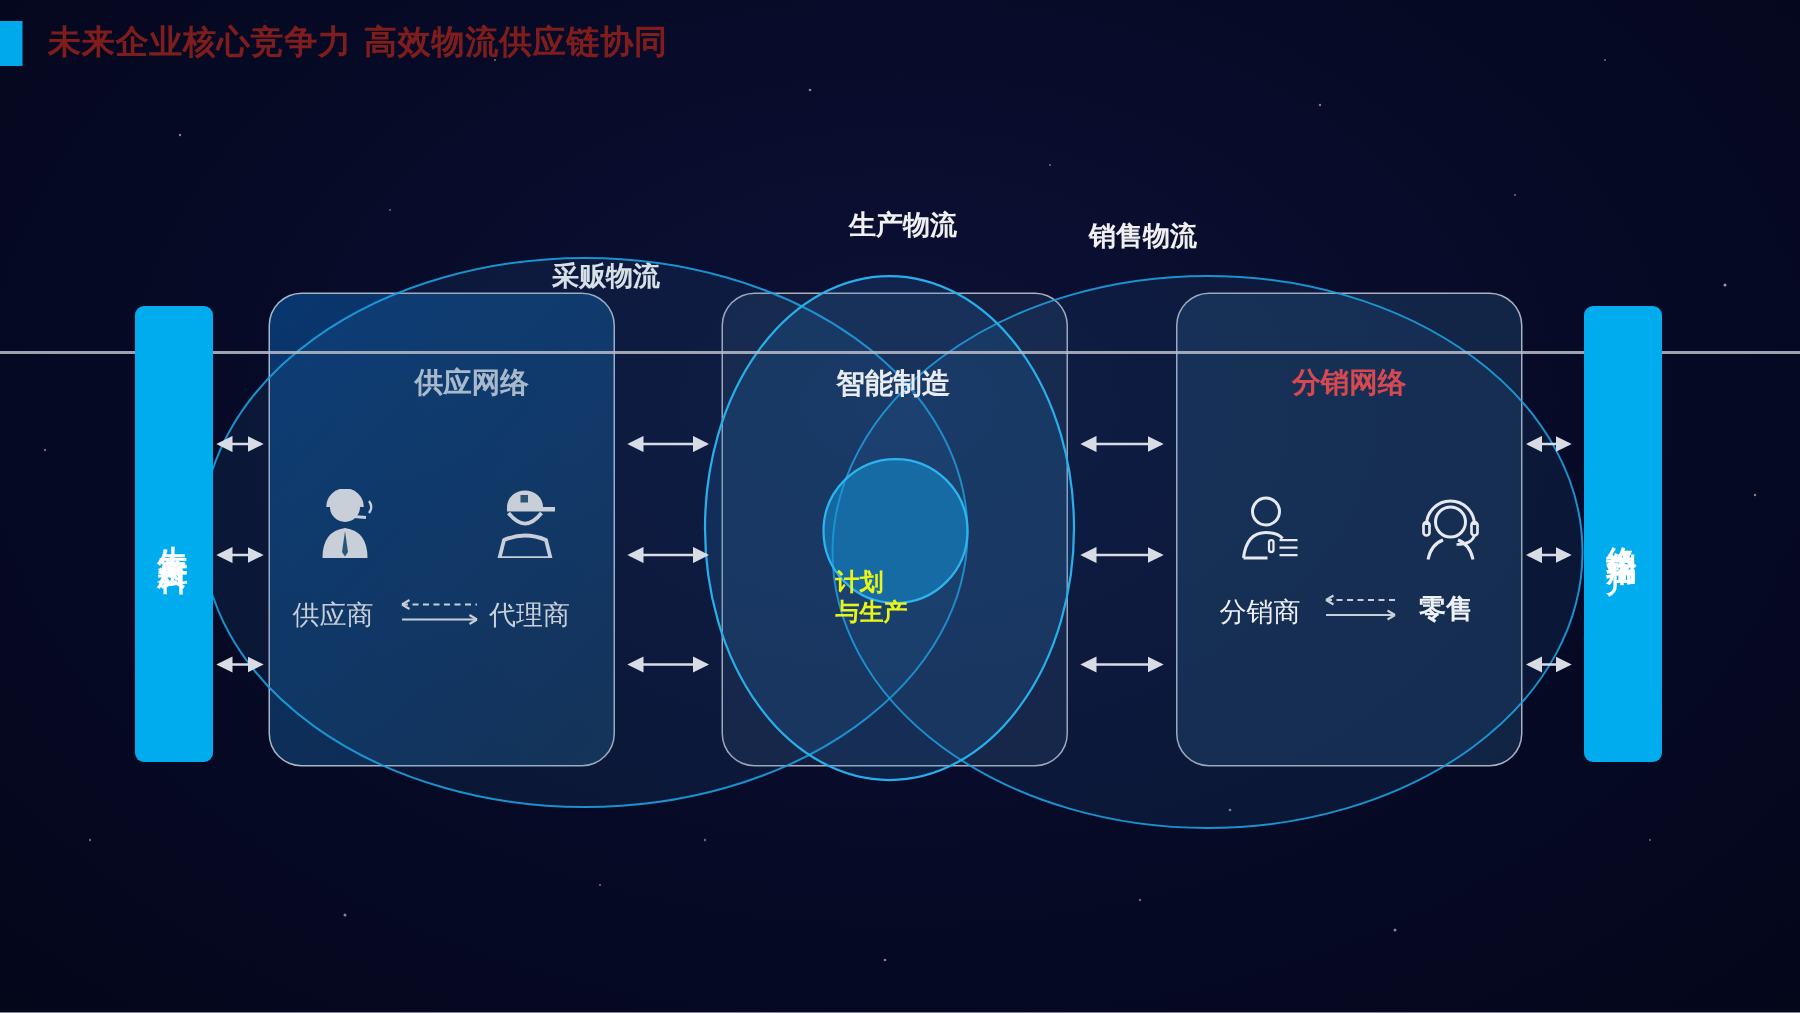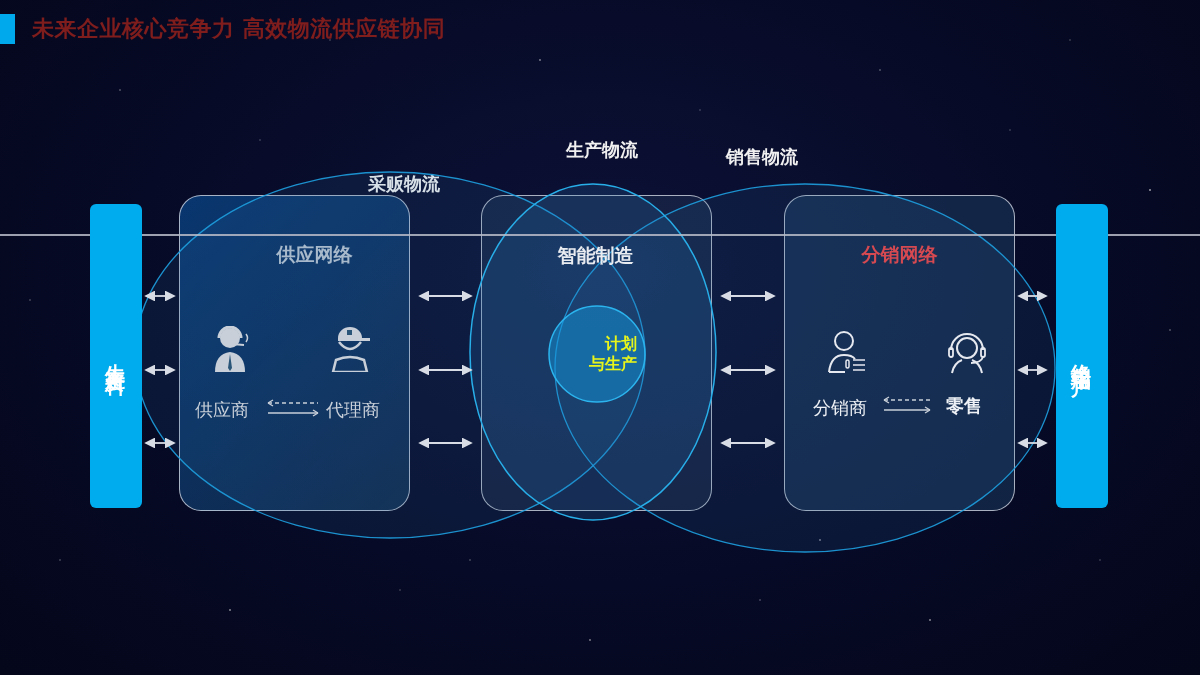--- a/index.html
+++ b/index.html
@@ -23,21 +23,21 @@
     position:absolute; top:195px; height:314px; border:1.5px solid rgba(220,225,235,0.75);
     border-radius:22px; background: rgba(40,80,120,0.25);
   }
   .box-title { position:absolute; left:0; right:0; top:46px; text-align:center; font-size:19px; font-weight:bold; color:#ef4444; }
   .box.supply { background: linear-gradient(135deg, rgba(10,90,170,0.55), rgba(30,80,120,0.45)); }
   .box.supply .box-title { color:#b9c4d0;padding-left:40px; }
   .node-label { position:absolute; font-size:18px; color:#c8cfd8; }
   .node-label.bright { color:#eef1f5; }
   .icon { position:absolute; }
   svg.overlay { position:absolute; left:0; top:0; }
-  .center-text { position:absolute; font-size:16px; font-weight:bold; color:#e8f51a; text-align:right; line-height:20px; }
+  .center-text { position:absolute; font-size:16px; font-weight:bold; color:#e8f51a; text-align:left; line-height:20px;margin-top:44px; }
 </style>
 </head>
 <body>
 
 <svg class="stars" width="1200" height="675">
   <g fill="#ffffff">
     <circle cx="120" cy="90" r="0.8" opacity=".5"></circle>
       <circle cx="260" cy="140" r="0.7" opacity=".4"></circle>
     <circle cx="540" cy="60" r="0.9" opacity=".5"></circle>
       <circle cx="700" cy="110" r="0.7" opacity=".4"></circle>

